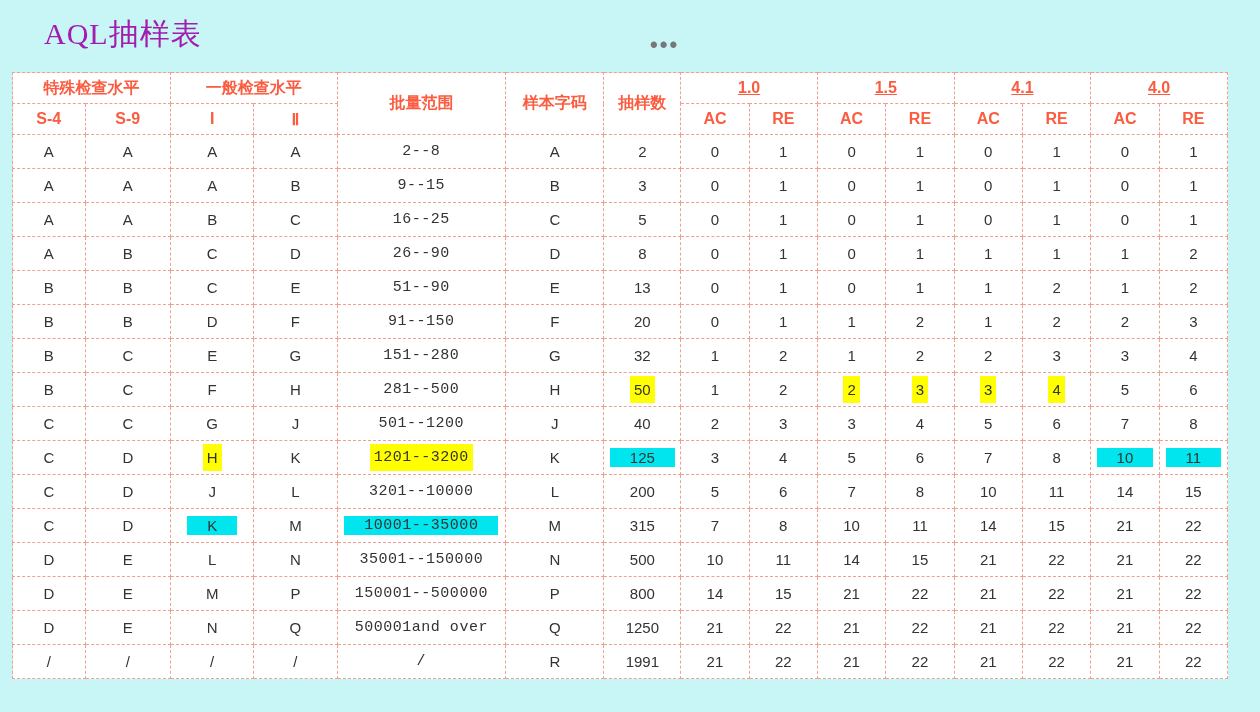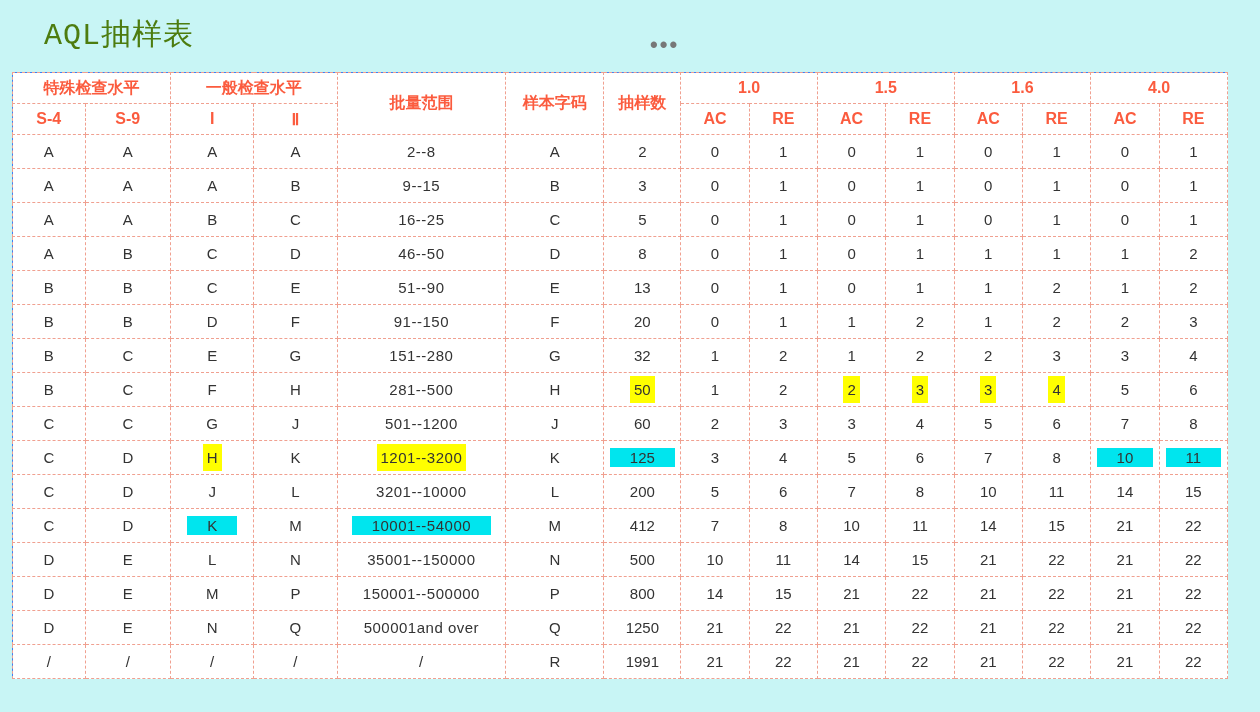--- a/index.html
+++ b/index.html
@@ -17,23 +17,23 @@
     position: relative;
     width: 1260px;
     height: 712px;
     background: #c8f5f5;
     box-sizing: border-box;
   }
   #title {
     position: absolute;
     left: 44px;
     top: 14px;
-    font-family: Liberation Mono, monospace;
+    font-family: Liberation Serif, serif;
     font-size: 30px;
-    color: #4d7c0f;
+    color: #a21caf;
     letter-spacing: 1px;
   }
   #dots {
     position: absolute;
     left: 650px;
     top: 38px;
     font-size: 22px;
     font-weight: bold;
     color: #777;
     letter-spacing: 2px;
@@ -42,21 +42,21 @@
   #table-wrap {
     position: absolute;
     left: 12px;
     top: 72px;
     width: 1216px;
   }
   table.aql {
     border-collapse: collapse;
     width: 1216px;
     table-layout: fixed;
-    background: #3b82f6;
+    background: #e5e5e5;
   }
   table.aql td, table.aql th {
     border: 1px dashed #f0a090;
     padding: 0;
     text-align: center;
     vertical-align: middle;
     font-size: 15px;
     color: #333;
     background: #ffffff;
     height: 33px;
@@ -69,36 +69,37 @@
     font-size: 16px;
     height: 30px;
   }
   tr.hdr td.plain {
     color: #fb5b3e;
   }
   td.aqlnum {
     color: #fb5b3e;
     font-weight: bold;
     font-size: 17px;
+    text-decoration: underline;
   }
   td.acre {
     color: #fb5b3e;
     font-weight: bold;
     font-size: 15px;
   }
   td.rowcode {
     color: #f4836b;
     font-size: 15px;
   }
   td.lvl {
     color: #444;
     font-size: 15px;
   }
   td.range {
-    font-family: Liberation Sans, sans-serif;
+    font-family: Liberation Mono, monospace;
     font-size: 15px;
     color: #333;
     letter-spacing: 0.5px;
   }
   td.samp {
     color: #5b8fd6;
     font-size: 15px;
   }
   td.num {
     color: #333;
@@ -154,21 +155,21 @@
       </colgroup>
       <tbody id="tbody">
           <tr class="hdr">
             <td class="plain" colspan="2">特殊检查水平</td>
             <td class="plain" colspan="2">一般检查水平</td>
             <td class="plain" rowspan="2">批量范围</td>
             <td class="plain" rowspan="2">样本字码</td>
             <td class="plain" rowspan="2">抽样数</td>
             <td class="aqlnum" colspan="2">1.0</td>
             <td class="aqlnum" colspan="2">1.5</td>
-            <td class="aqlnum" colspan="2">1.6</td>
+            <td class="aqlnum" colspan="2">4.1</td>
             <td class="aqlnum" colspan="2">4.0</td>
           </tr>
           <tr class="hdr">
             <td class="plain">S-4</td>
             <td class="plain">S-9</td>
             <td class="plain">I</td>
             <td class="plain">Ⅱ</td>
             <td class="acre">AC</td>
             <td class="acre">RE</td>
             <td class="acre">AC</td>
@@ -227,21 +228,21 @@
             <td class="num">0</td>
             <td class="num">1</td>
             <td class="num">0</td>
             <td class="num">1</td>
           </tr>
           <tr>
             <td class="rowcode">A</td>
             <td class="lvl">B</td>
             <td class="lvl">C</td>
             <td class="lvl">D</td>
-            <td class="range">46--50</td>
+            <td class="range">26--90</td>
             <td class="lvl">D</td>
             <td class="samp">8</td>
             <td class="num">0</td>
             <td class="num">1</td>
             <td class="num">0</td>
             <td class="num">1</td>
             <td class="num">1</td>
             <td class="num">1</td>
             <td class="num">1</td>
             <td class="num">2</td>
@@ -314,21 +315,21 @@
             <td class="num">5</td>
             <td class="num">6</td>
           </tr>
           <tr>
             <td class="rowcode">C</td>
             <td class="lvl">C</td>
             <td class="lvl">G</td>
             <td class="lvl">J</td>
             <td class="range">501--1200</td>
             <td class="lvl">J</td>
-            <td class="samp">60</td>
+            <td class="samp">40</td>
             <td class="num">2</td>
             <td class="num">3</td>
             <td class="num">3</td>
             <td class="num">4</td>
             <td class="num">5</td>
             <td class="num">6</td>
             <td class="num">7</td>
             <td class="num">8</td>
           </tr>
           <tr>
@@ -363,23 +364,23 @@
             <td class="num">10</td>
             <td class="num">11</td>
             <td class="num">14</td>
             <td class="num">15</td>
           </tr>
           <tr>
             <td class="rowcode">C</td>
             <td class="lvl">D</td>
             <td class="lvl"><span class="hl-cyan">K</span></td>
             <td class="lvl">M</td>
-            <td class="range"><span class="hl-cyan">10001--54000</span></td>
+            <td class="range"><span class="hl-cyan">10001--35000</span></td>
             <td class="lvl">M</td>
-            <td class="samp">412</td>
+            <td class="samp">315</td>
             <td class="num">7</td>
             <td class="num">8</td>
             <td class="num">10</td>
             <td class="num">11</td>
             <td class="num">14</td>
             <td class="num">15</td>
             <td class="num">21</td>
             <td class="num">22</td>
           </tr>
           <tr>

